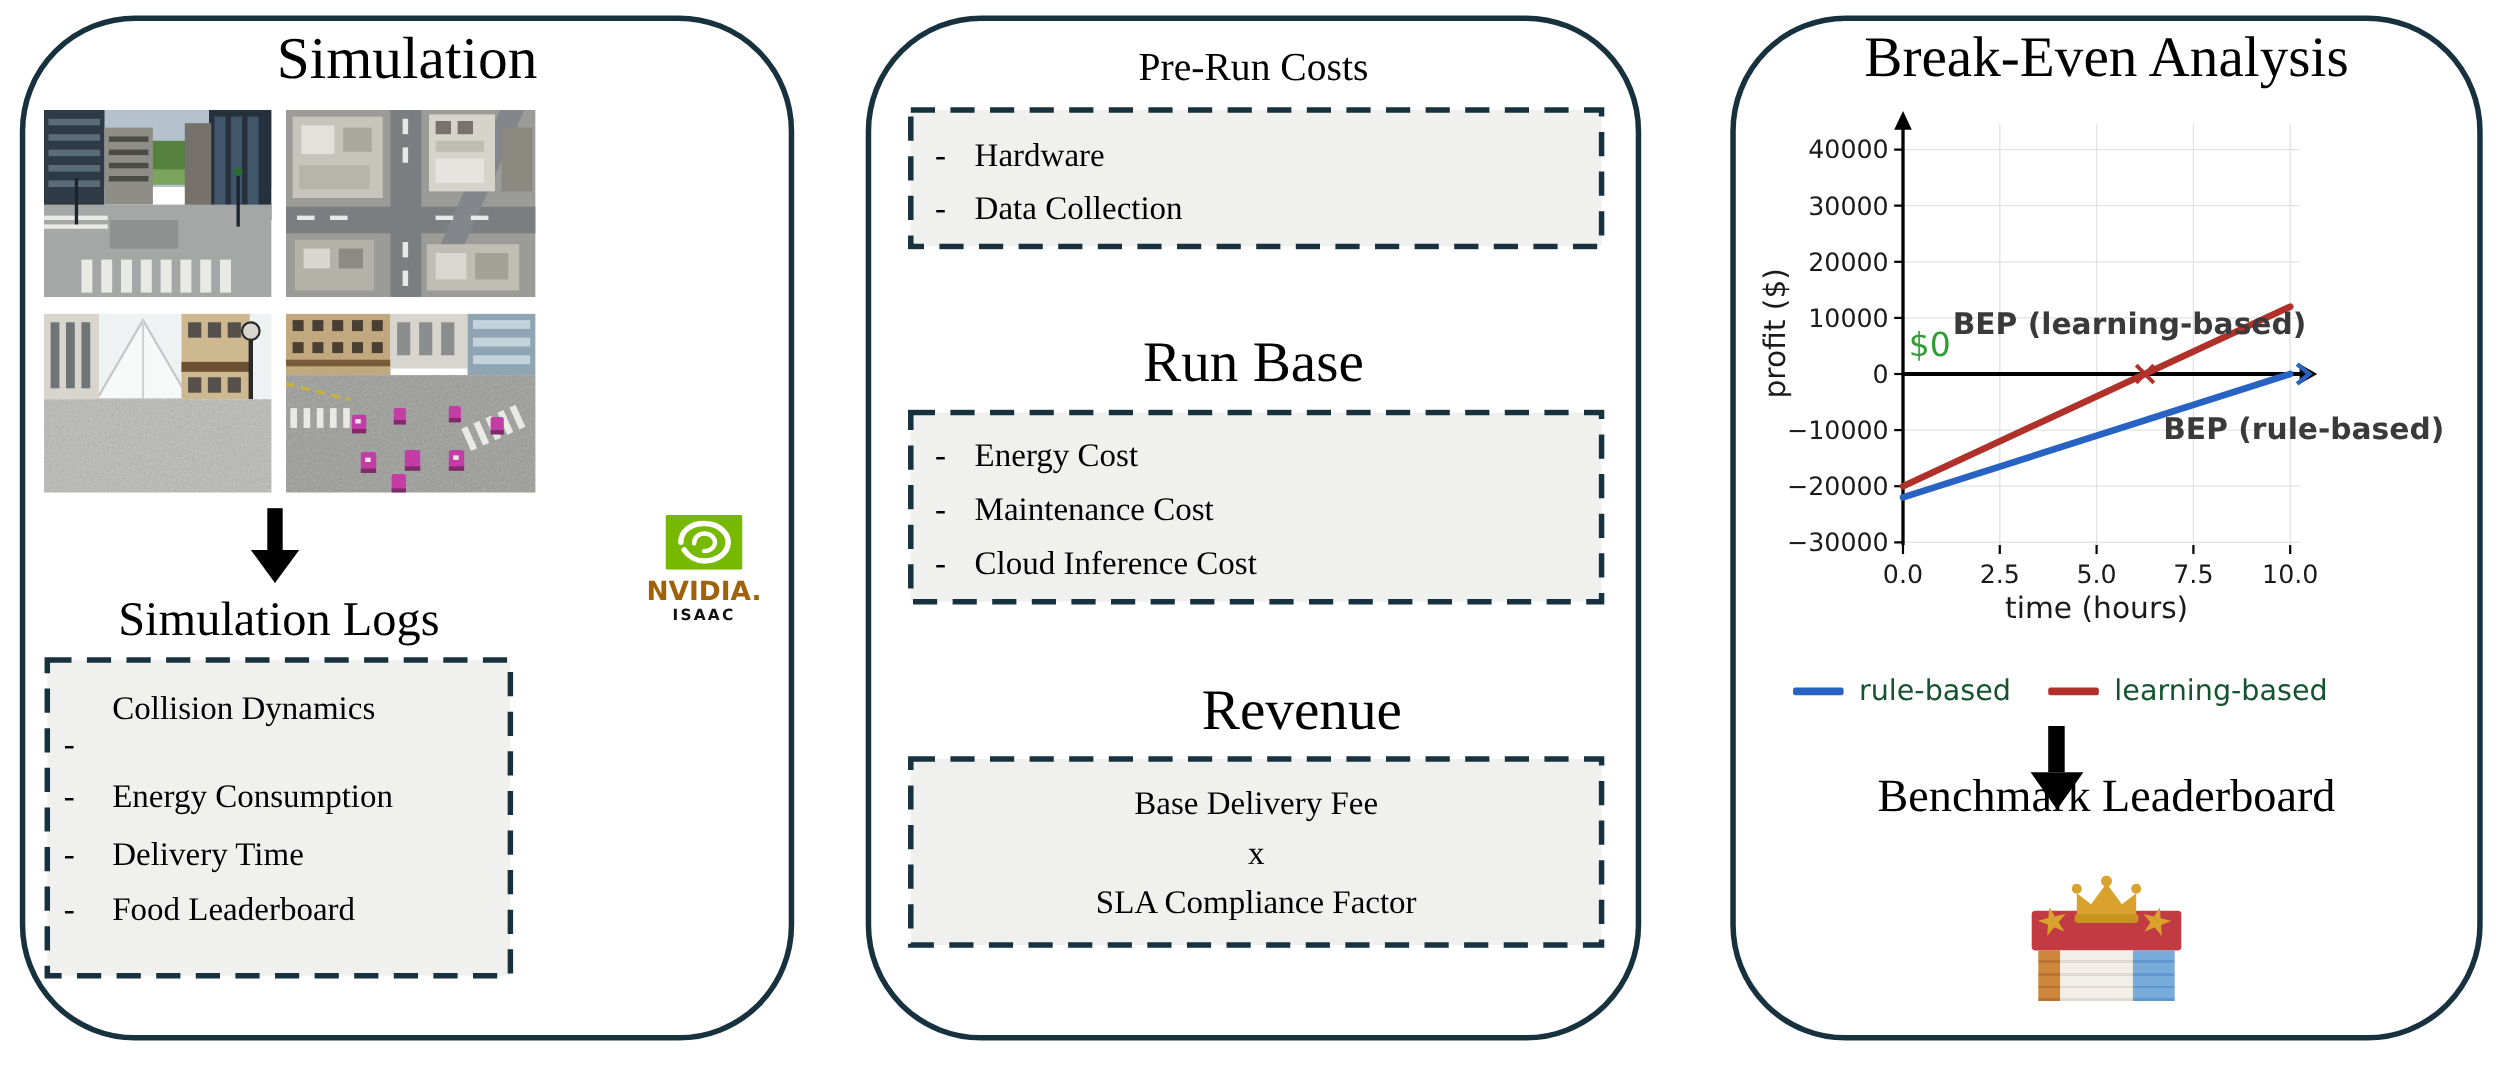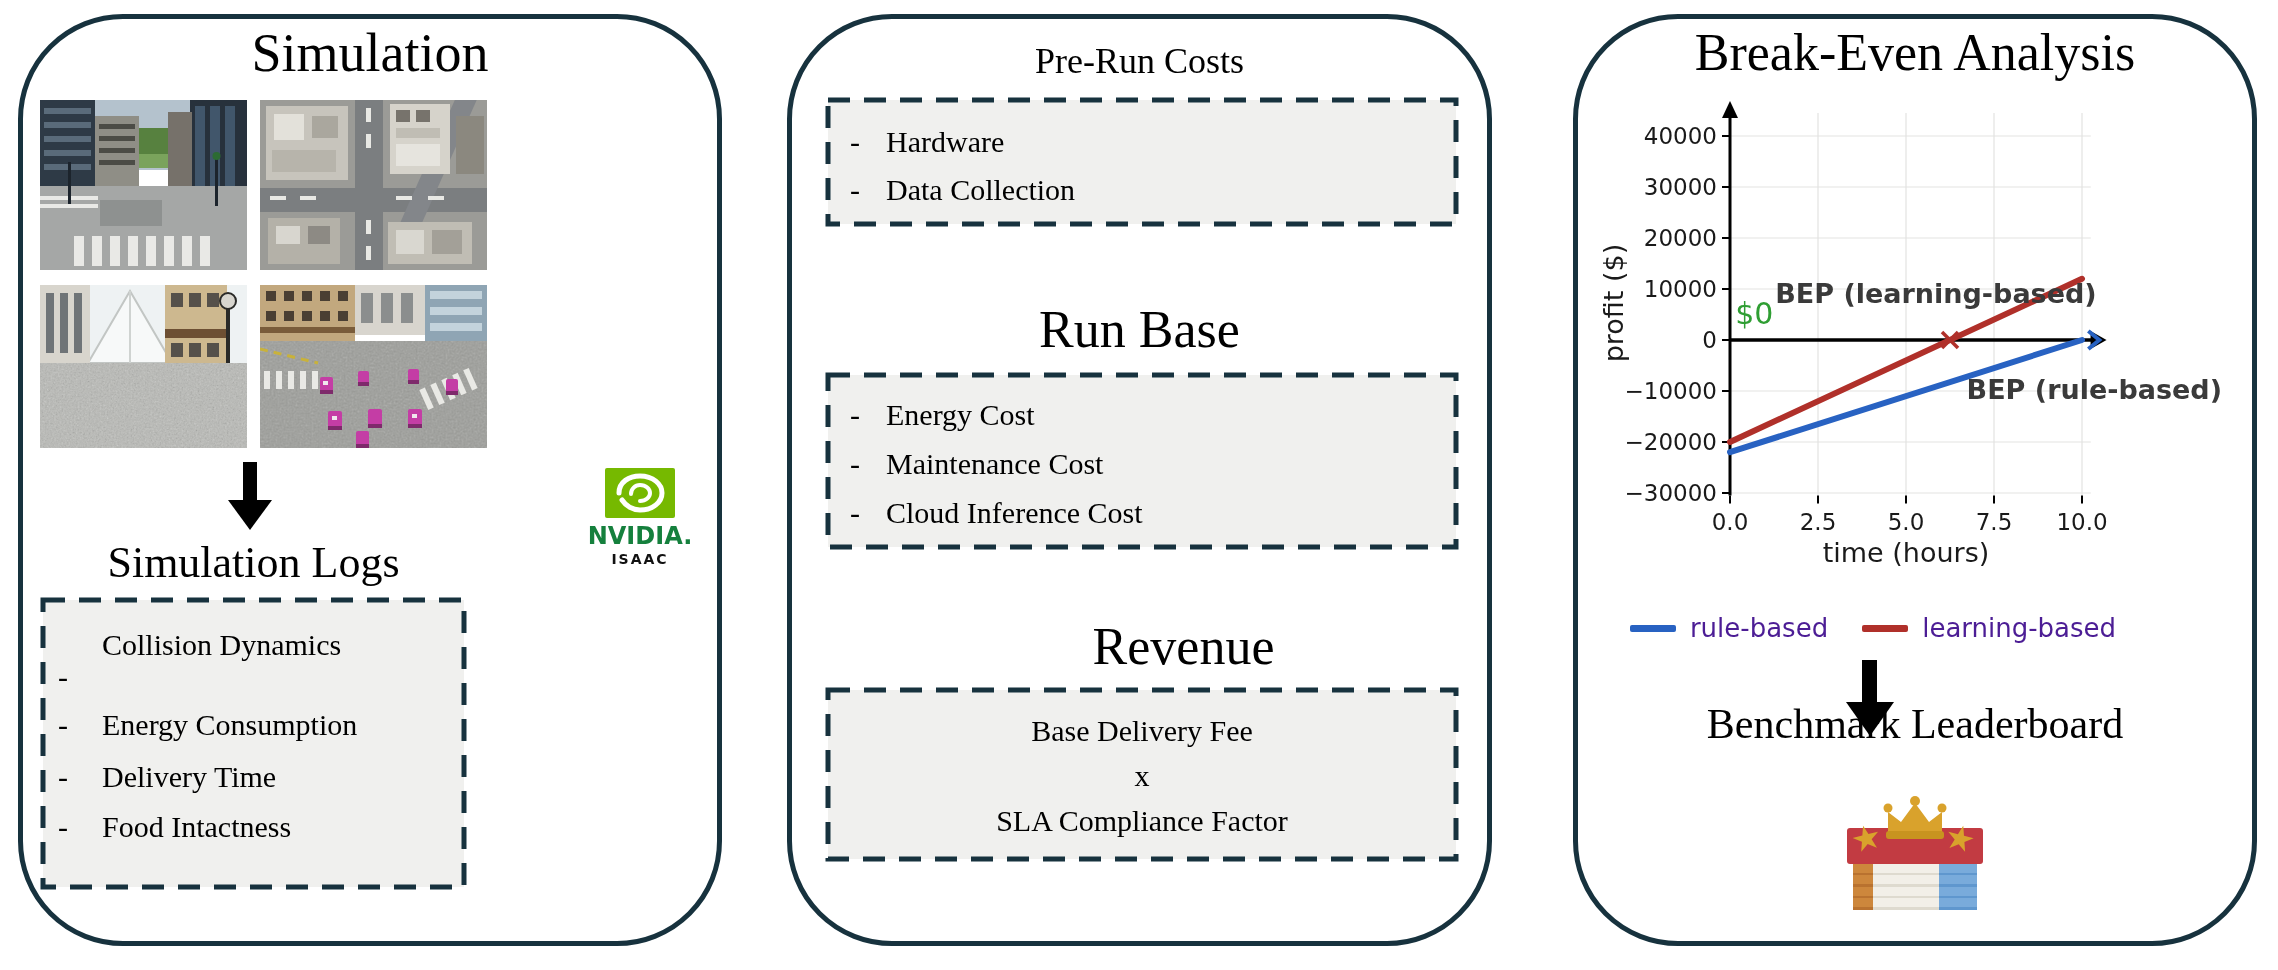--- a/index.html
+++ b/index.html
@@ -24,28 +24,28 @@
   .li-dash{position:absolute;font-size:30px;line-height:36px;}
   .li-text{position:absolute;font-size:30px;line-height:36px;white-space:nowrap;text-align:right;}
   .rev-line{position:absolute;left:825px;width:634px;text-align:center;font-size:30px;line-height:36px;}
   .sim-img{position:absolute;overflow:hidden;}
   .sim-img svg{display:block;}
   .down-arrow{position:absolute;}
   .down-arrow .shaft{position:absolute;background:#000;}
   .down-arrow .head{position:absolute;width:0;height:0;}
   
   #nvidia-block{position:absolute;left:585px;top:468px;width:110px;text-align:center;}
-  #nvidia-brand{font-family:"DejaVu Sans","Liberation Sans",sans-serif;font-weight:bold;font-size:24px;line-height:28px;letter-spacing:0px;color:#15803d;}
+  #nvidia-brand{font-family:"DejaVu Sans","Liberation Sans",sans-serif;font-weight:bold;font-size:24px;line-height:28px;letter-spacing:0px;color:#a16207;}
   #nvidia-product{font-family:"DejaVu Sans","Liberation Sans",sans-serif;font-weight:bold;font-size:14px;line-height:18px;letter-spacing:2px;color:#111;}
   
   #bep-svg{position:absolute;left:1585px;top:98px;pointer-events:none;}
   #bep-legend{
     position:absolute;left:1573px;top:610px;width:600px;height:36px;
     display:flex;justify-content:center;align-items:center;gap:34px;
-    font-family:"DejaVu Sans","Liberation Sans",sans-serif;font-size:26px;color:#4c1d95;
+    font-family:"DejaVu Sans","Liberation Sans",sans-serif;font-size:26px;color:#14532d;
   }
   .legend-item{display:flex;align-items:center;gap:14px;}
   .legend-swatch{width:46px;height:7px;border-radius:2px;background:#888;}
   
   #leaderboard-icon{position:absolute;left:1847px;top:796px;width:136px;height:114px;}
   #lb-band{position:absolute;left:0;top:32px;width:136px;height:36px;background:#c23b42;border-radius:3px;}
   #lb-crown{position:absolute;left:36px;top:0;}
   .lb-star{position:absolute;top:22px;font-size:34px;color:#d9a22c;font-family:"DejaVu Sans",sans-serif;}
   #lb-star-left{left:4px;transform:rotate(-14deg);}
   #lb-star-right{left:98px;transform:rotate(14deg);}
@@ -287,21 +287,21 @@
       <rect x="3" y="3" width="421" height="287" fill="#f0f0ee" stroke="#17323e" stroke-width="5" stroke-dasharray="22 14"></rect>
     </svg>
 </div>
 <div class="li-dash" style="left:58px;top:659px;">-</div>
 <div class="li-text" style="left:102px;top:627px;">Collision Dynamics</div>
 <div class="li-dash" style="left:58px;top:707px;">-</div>
 <div class="li-text" style="left:102px;top:707px;">Energy Consumption</div>
 <div class="li-dash" style="left:58px;top:759px;">-</div>
 <div class="li-text" style="left:102px;top:759px;">Delivery Time</div>
 <div class="li-dash" style="left:58px;top:809px;">-</div>
-<div class="li-text" style="left:102px;top:809px;">Food Intactness</div>
+<div class="li-text" style="left:102px;top:809px;">Food Leaderboard</div>
 
 <div class="panel" id="panel-costs"></div>
 <div class="panel-title" style="left:787px;top:30px;width:705px;font-size:36px;">Pre-Run Costs</div>
 
 <div class="dashed-box" style="left:825px;top:97px;">
   <svg width="634" height="130">
       <rect x="3" y="3" width="628" height="124" fill="#f0f0ee" stroke="#17323e" stroke-width="5" stroke-dasharray="22 14"></rect>
     </svg>
 </div>
 <div class="li-dash" style="left:850px;top:124px;">-</div>

